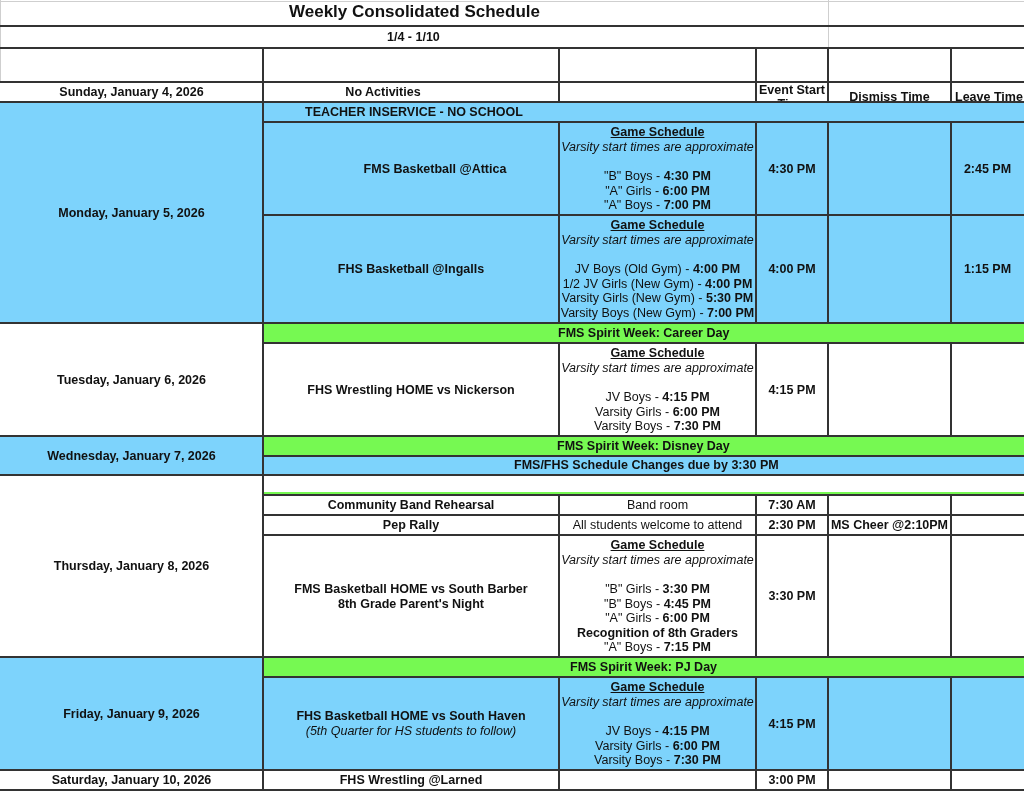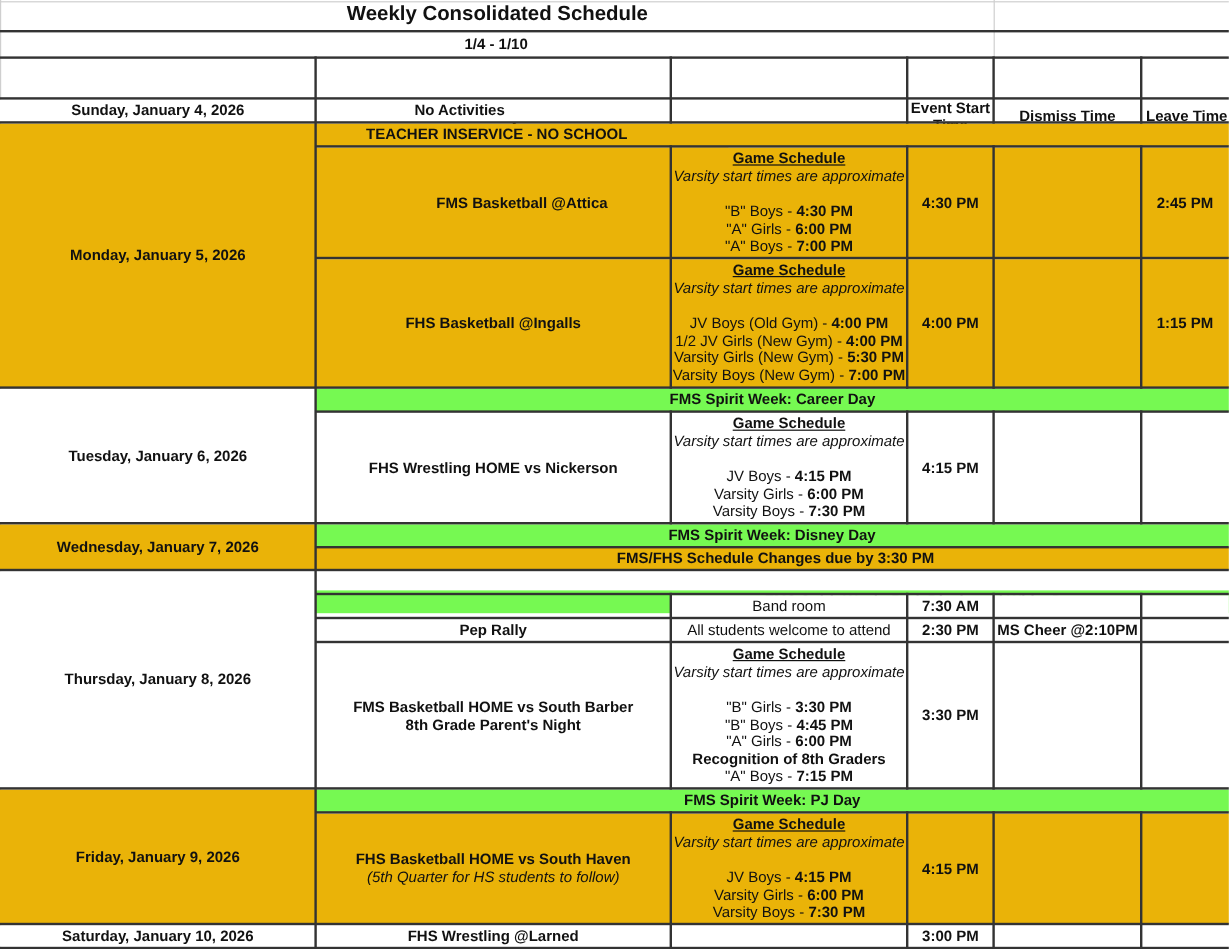--- a/index.html
+++ b/index.html
@@ -7,21 +7,21 @@
     width: 1024px; height: 791px; overflow: hidden; background: #ffffff;
     font-family: "Liberation Sans", sans-serif; color: #111; position: relative;
   }
   .sheet { position: absolute; left: 0; top: 0; width: 1024px; height: 791px; }
   .cell {
     position: absolute; box-sizing: border-box;
     display: flex; align-items: center; justify-content: center; flex-direction: column;
     text-align: center; font-size: 12.5px; line-height: 14.6px; overflow: hidden;
   }
   .b { font-weight: bold; }
-  .gray { background: #eab308; }
+  .gray { background: #7dd3fc; }
   .green { background: #76f952; }
   .white { background: #ffffff; }
   .title { font-size: 17px; font-weight: bold; }
   .hdr { font-weight: bold; font-size: 12.5px; line-height: 14px; margin-top: 32px; }
   .gs-head { font-weight: bold; text-decoration: underline; }
   .gs-note { font-style: italic; }
   .gs-spacer { height: 14.6px; }
   .ital { font-style: italic; }
   .hline { position: absolute; height: 2px; background: #333; }
   .vline { position: absolute; width: 2px; background: #333; }
@@ -151,20 +151,23 @@
       <span>FMS/FHS Schedule Changes due by 3:30 PM</span>
     </div>
 
   <div class="cell b white" style="left:0;top:476px;width:263px;height:181px;">
       <span>Thursday, January 8, 2026</span>
     </div>
   <div class="cell b green" style="left:263px;top:476px;width:761px;height:19px;align-items:center;padding-left:250px;margin-top:16px;">
       <span>FMS Spirit Week:  Red, Black, and White Day</span>
     </div>
 
+  <div class="cell b white" style="left:263px;top:496px;width:296px;height:19px;">
+      <span>Community Band Rehearsal</span>
+    </div>
   <div class="cell white" style="left:559px;top:496px;width:197px;height:19px;">
       <span>Band room</span>
     </div>
   <div class="cell b white" style="left:756px;top:496px;width:72px;height:19px;">
       <span>7:30 AM</span>
     </div>
   <div class="cell b white" style="left:828px;top:496px;width:123px;height:19px;">
       <span></span>
     </div>
   <div class="cell b white" style="left:951px;top:496px;width:73px;height:19px;">

